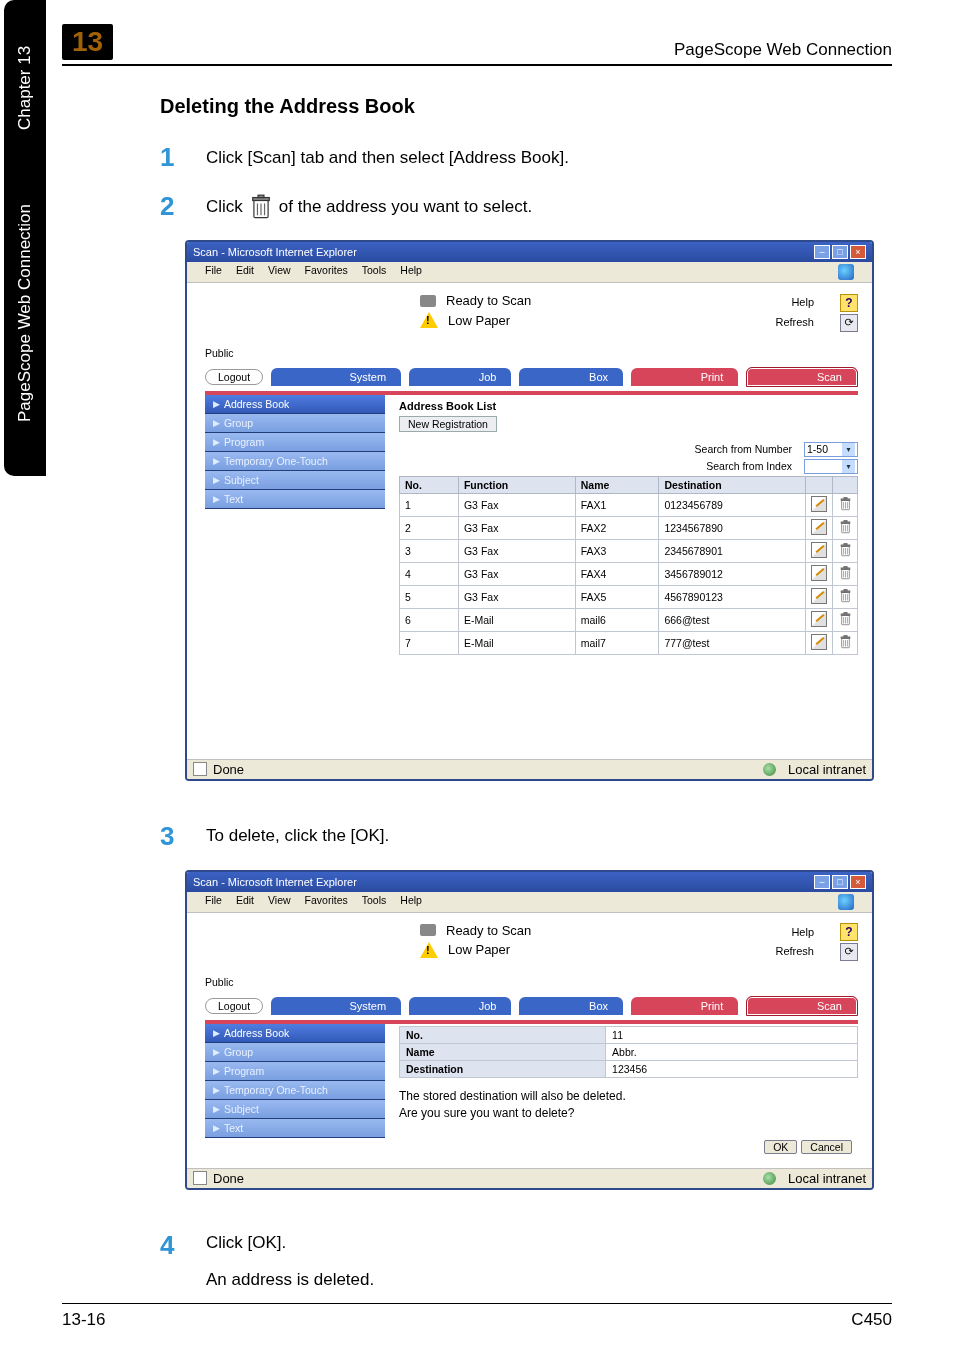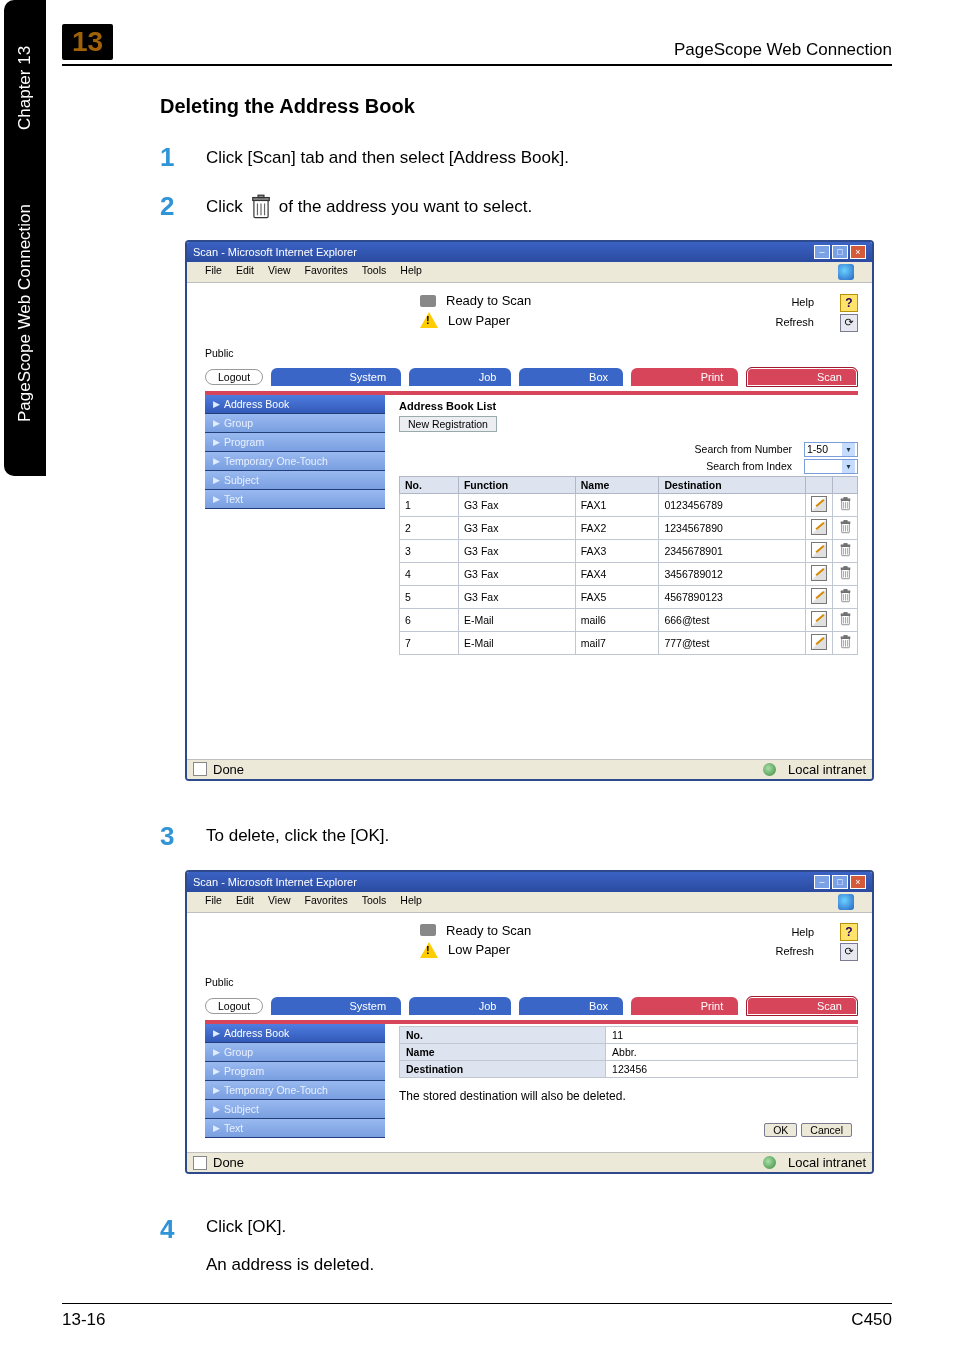--- a/index.html
+++ b/index.html
@@ -799,20 +799,21 @@
                     <td>Abbr.</td>
                   </tr>
               <tr>
                     <td>Destination</td>
                     <td>123456</td>
                   </tr>
             </tbody>
               </table>
             <div class="confirm-msg">
               <div>The stored destination will also be deleted.</div>
+              <div>Are you sure you want to delete?</div>
             </div>
             <div class="okcancel-row">
               <button class="gbtn">OK</button>
               <button class="gbtn">Cancel</button>
             </div>
           </div>
         </div>
       </div>
 
       <div class="statbar">

